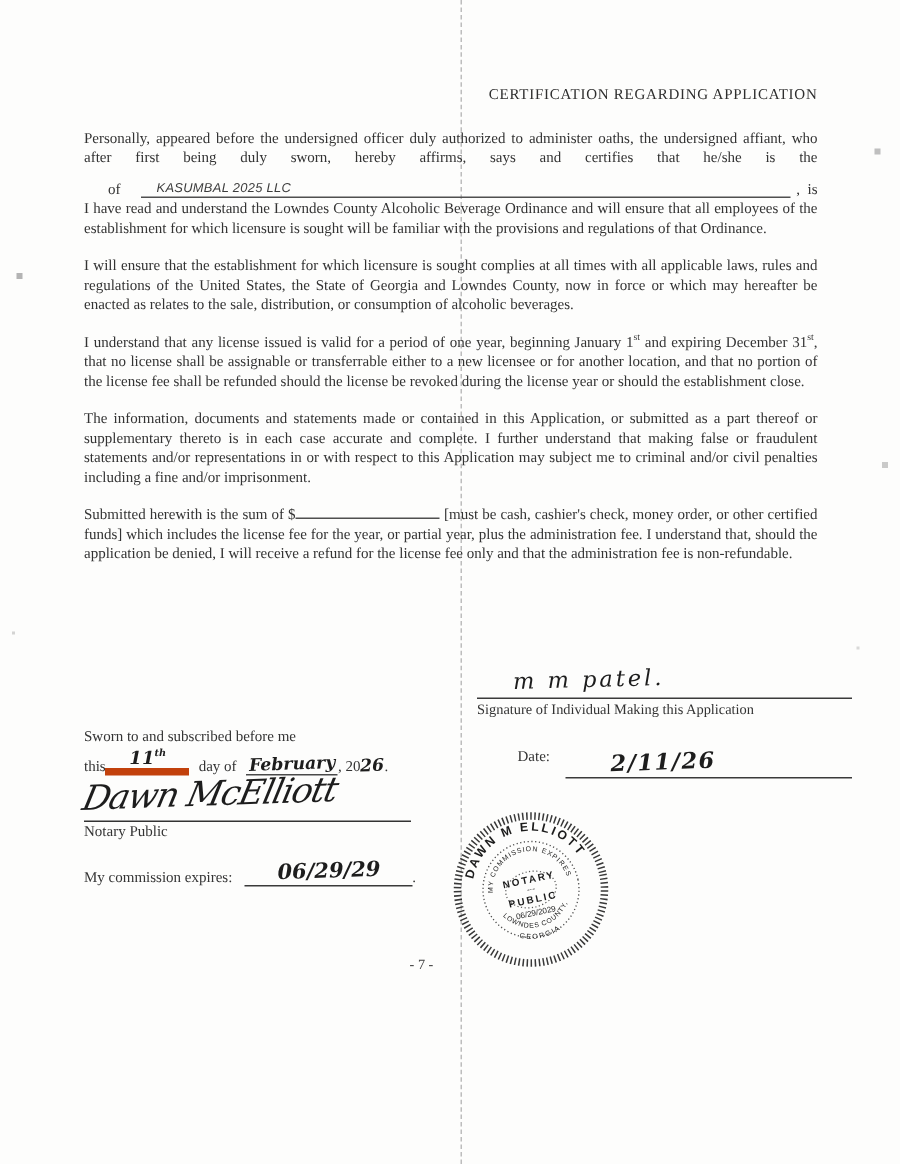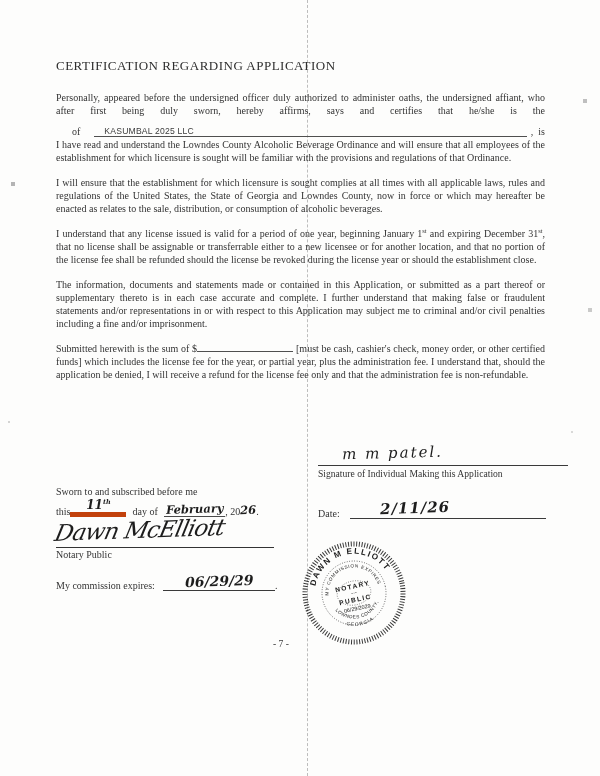--- a/index.html
+++ b/index.html
@@ -13,40 +13,40 @@
     position:absolute; left:307px; top:0; height:776px; width:0;
     border-left:1px dashed rgba(125,125,125,.5);
   }
   .noise { position:absolute; left:0; top:0; width:2px; height:2px; background:transparent;
     box-shadow:12px 183px 0 1px rgba(120,120,120,.55),
                584px 100px 0 1px rgba(130,130,130,.5),
                589px 309px 0 1px rgba(140,140,140,.45),
                8px 421px 0 0 rgba(150,150,150,.4),
                571px 431px 0 0 rgba(150,150,150,.35); }
   .doc { position:absolute; left:56px; top:58px; width:489px; }
-  .title { text-align:left; font-size:13px; letter-spacing:.5px; color:#2e2e2e; margin-bottom:17px; }
+  .title { text-align:right; font-size:10px; letter-spacing:.5px; color:#2e2e2e; margin-bottom:17px; }
   .p { font-size:10px; line-height:13px; text-align:justify; margin-bottom:12px; color:#333; }
   .p.fill-both { text-align:justify; text-align-last:justify; margin-bottom:0; }
   sup { font-size:6.5px; vertical-align:super; line-height:0; }
   .fill-row { display:flex; align-items:flex-end; height:20px; font-size:10px; margin-bottom:1px; }
   .blank { border-bottom:1px solid #4f4f4f; }
   .blank-role { width:196px; padding-left:2px; }
-  .blank-entity { flex:1; padding-left:10px; }
+  .blank-entity { flex:1; padding-left:10px;font-style:italic; }
   .of-label { margin:0 14px 0 16px; }
   .comma-is { padding-left:4px; white-space:pre; }
   .typed { font-family:"Liberation Sans", sans-serif; font-size:8.6px; color:#3c3c3c; letter-spacing:.2px; }
   .inline-blank { display:inline-block; width:96px; border-bottom:1px solid #4f4f4f; height:9px; margin-right:3px; }
   .hand { font-family:"DejaVu Serif", serif; font-style:italic; color:#1d1d1d; }
 
   
   .sig-block { position:absolute; left:318px; top:444px; width:250px; font-size:9.7px; }
   .sig-line { border-bottom:1.2px solid #3a3a3a; padding:0 0 1px 24px; height:22px; }
   .sig-line .hand { font-size:15px; display:inline-block; transform:rotate(-1.5deg); letter-spacing:2px; }
   .sig-caption { margin-top:2px; font-size:9.6px; color:#333; }
-  .date-row { margin-top:20px; display:flex; align-items:flex-end; font-size:10px; }
+  .date-row { margin-top:20px; display:flex; font-size:10px;margin-left:27px; }
   .date-blank { border-bottom:1.2px solid #3a3a3a; width:196px; margin-left:10px; padding-left:30px; height:20px; }
   .date-blank .hand { font-size:15px; font-weight:700; display:inline-block; transform:rotate(-2deg); letter-spacing:1px; }
 
   
   .notary-block { position:absolute; left:56px; top:486px; width:258px; font-size:10px; }
   .sworn-row2 { display:flex; align-items:flex-end; margin-top:3px; height:17px; }
   .blank-day { width:56px; text-align:center; border-bottom:5px solid #c2410c; }
   .blank-day .hand { font-size:12px; font-weight:700; }
   .day-of { margin:0 6px; }
   .blank-month { border-bottom:1px solid #4a4a4a; padding:0 2px; }

